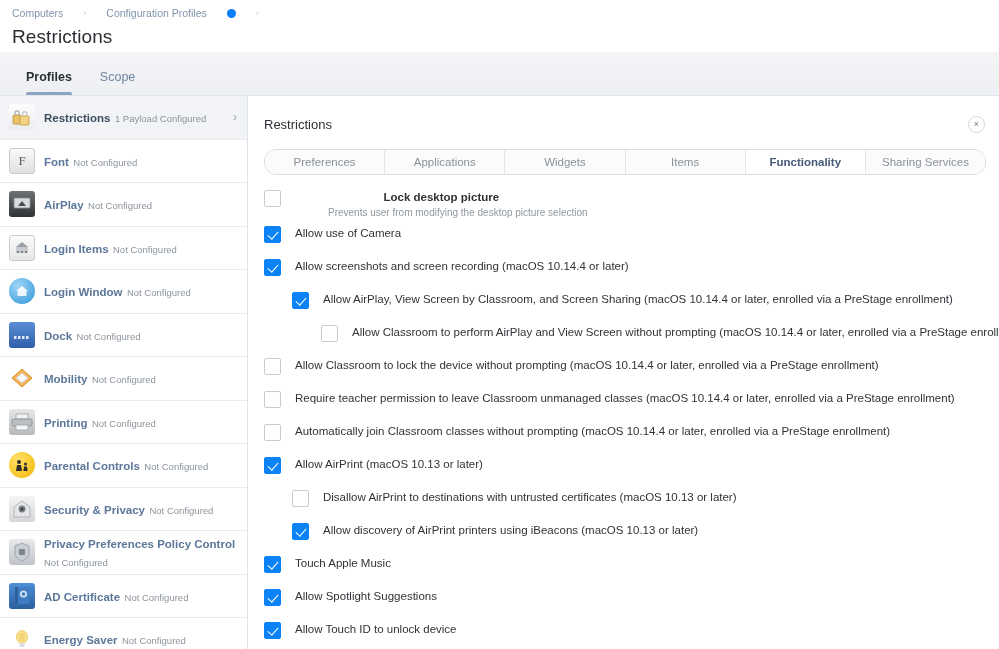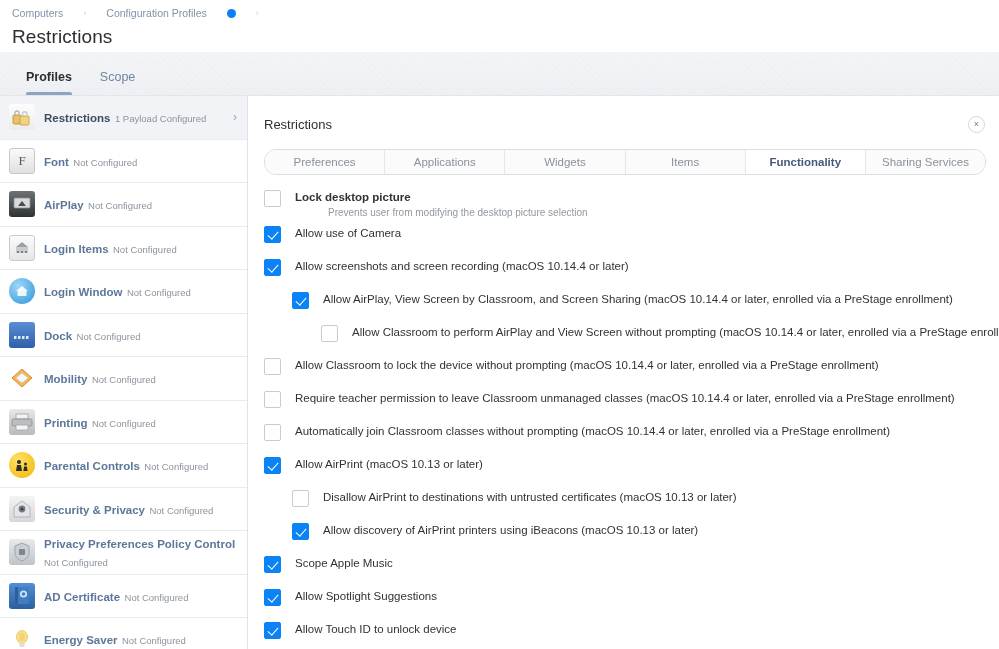--- a/index.html
+++ b/index.html
@@ -204,21 +204,21 @@
     font-weight: 600;
   }
 
   
   .options { margin-top: 14px; }
   .opt-row {
     display: flex;
     align-items: flex-start;
     min-height: 33px;
   }
-  .opt-row.tall { min-height: 36px; }
+  .opt-row.tall { min-height: 36px; text-align: center; }
   .cb {
     width: 17px; height: 17px;
     flex: 0 0 17px;
     border-radius: 2px;
     border: 1px solid #c7ccd2;
     background: #fff;
     margin-top: 1px;
     cursor: pointer;
     position: relative;
   }
@@ -538,21 +538,21 @@
         </div>
         <div class="opt-row indent-1">
           <div class="cb on"></div>
           <div class="opt-text">
             <div class="opt-label">Allow discovery of AirPrint printers using iBeacons (macOS 10.13 or later)</div>
           </div>
         </div>
         <div class="opt-row">
           <div class="cb on"></div>
           <div class="opt-text">
-            <div class="opt-label">Scope Apple Music</div>
+            <div class="opt-label">Touch Apple Music</div>
           </div>
         </div>
         <div class="opt-row">
           <div class="cb on"></div>
           <div class="opt-text">
             <div class="opt-label">Allow Spotlight Suggestions</div>
           </div>
         </div>
         <div class="opt-row">
           <div class="cb on"></div>

